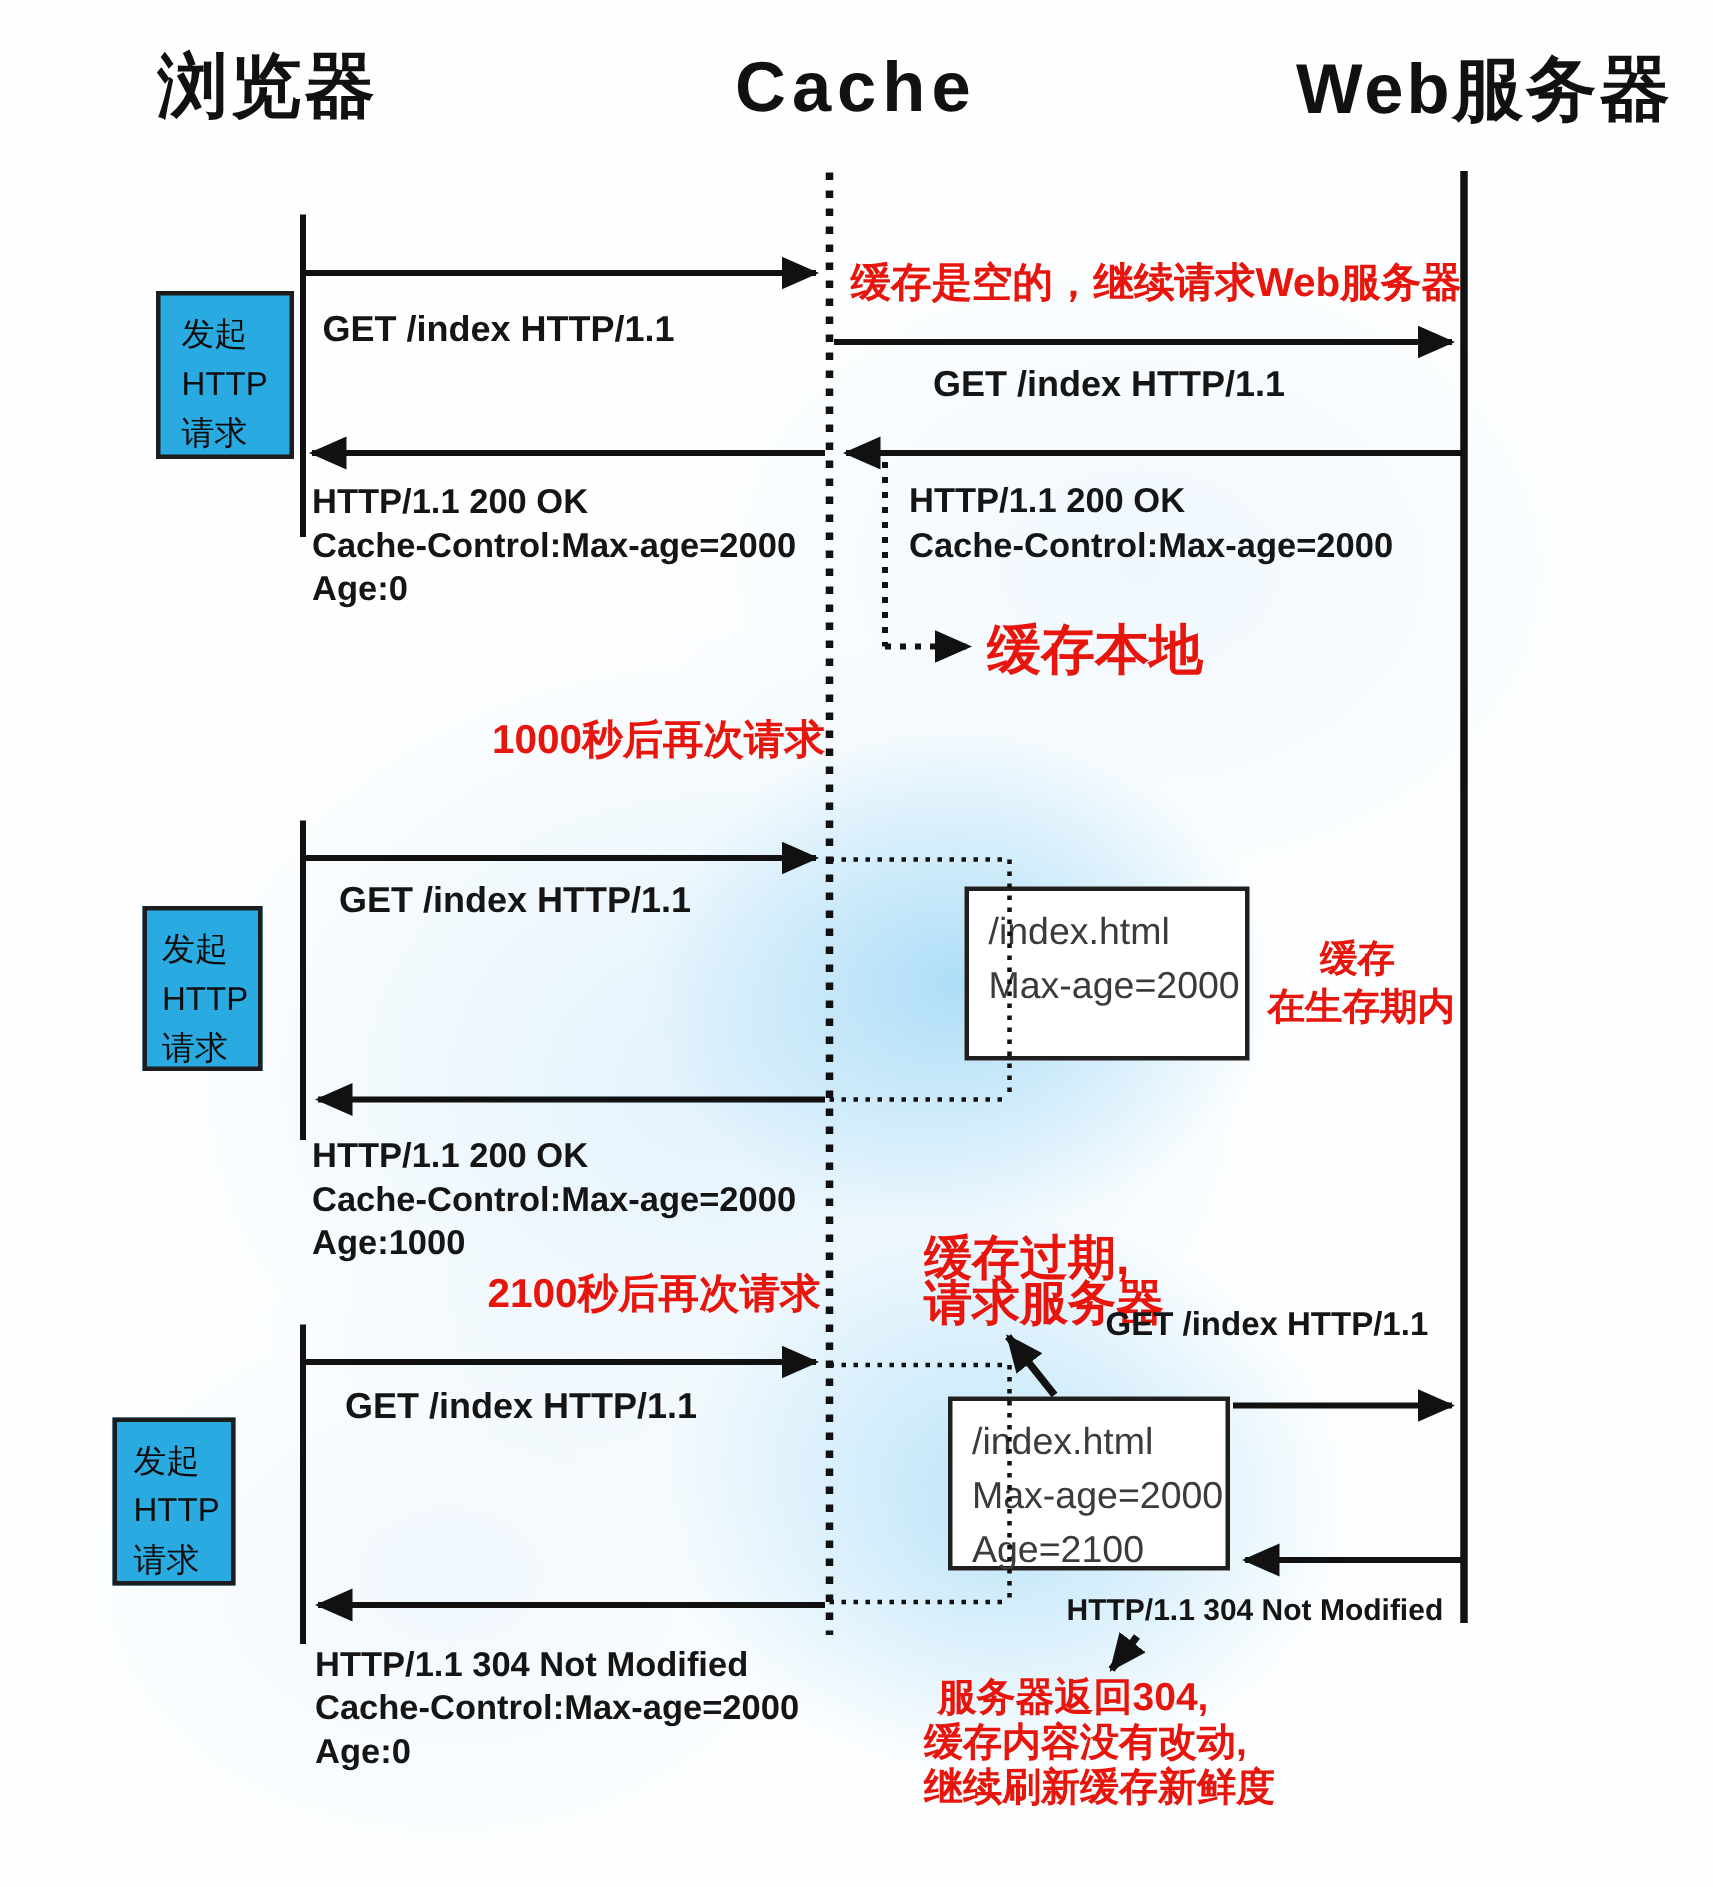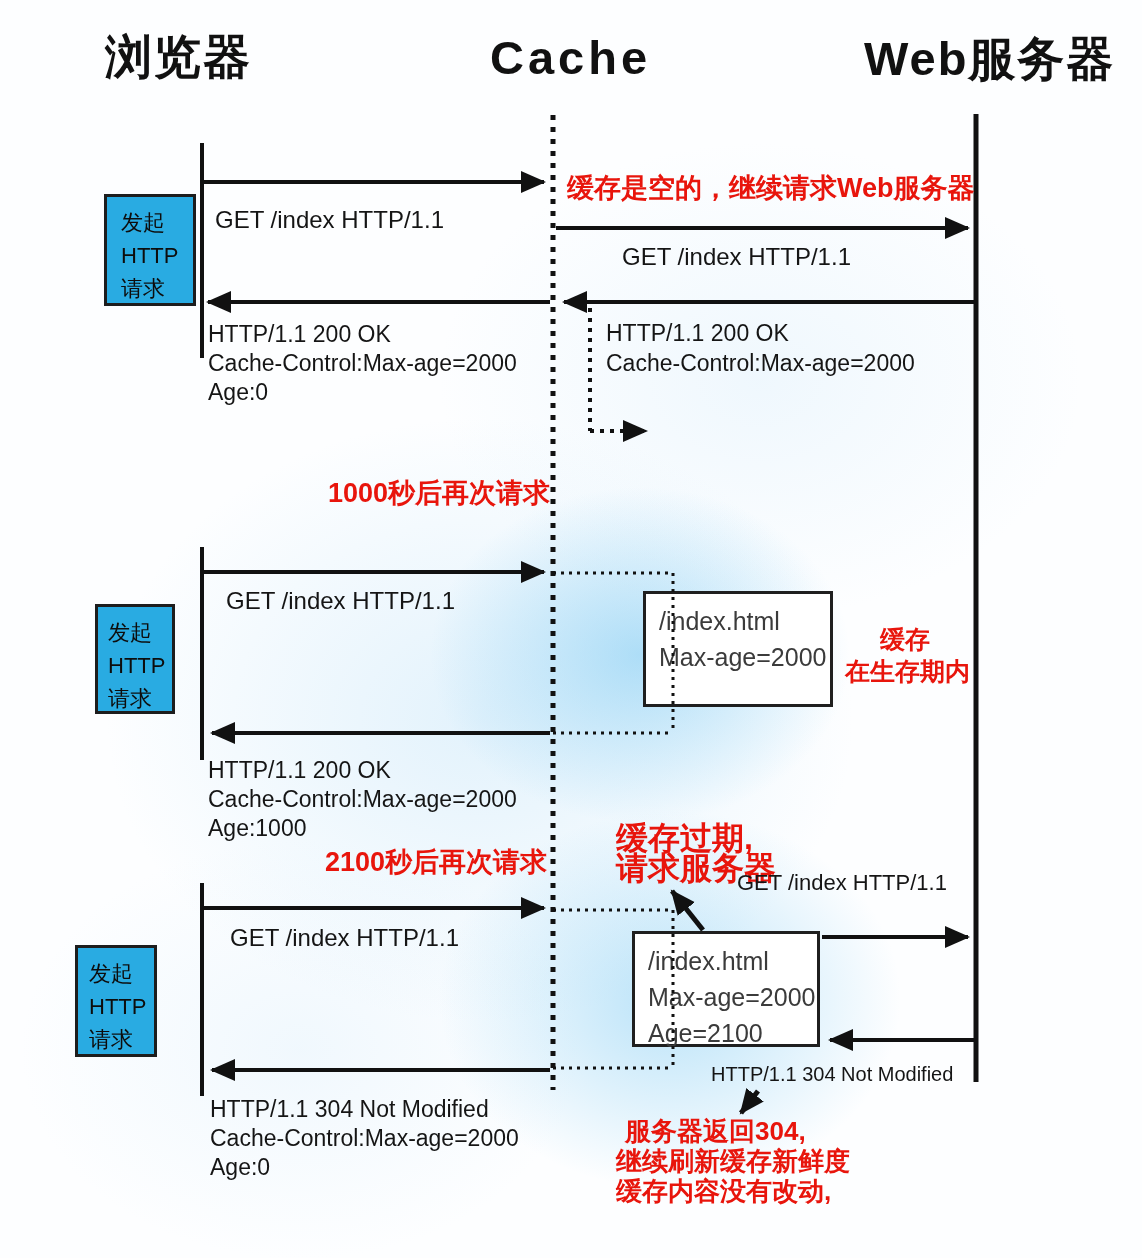--- a/index.html
+++ b/index.html
@@ -9,21 +9,21 @@
     background:
       radial-gradient(300px 240px at 640px 655px, rgba(120,200,242,.55), rgba(120,200,242,0) 70%),
       radial-gradient(330px 270px at 670px 1000px, rgba(120,200,242,.5), rgba(120,200,242,0) 70%),
       radial-gradient(520px 420px at 480px 720px, rgba(165,215,245,.3), rgba(165,215,245,0) 72%),
       radial-gradient(460px 340px at 760px 380px, rgba(190,225,248,.22), rgba(190,225,248,0) 70%),
       radial-gradient(400px 300px at 300px 1050px, rgba(190,225,248,.2), rgba(190,225,248,0) 70%),
       #fdfeff;
   }
   .abs{position:absolute;}
   .hdr{font-size:47px;font-weight:600;letter-spacing:2px;z-index:3;}
-  .lbl{font-size:23px;font-weight:400;white-space:nowrap;z-index:3;color:#151515;}
+  .lbl{font-size:23px;font-weight:700;white-space:nowrap;z-index:3;color:#151515;}
   .red{color:#e8150c;font-weight:600;white-space:nowrap;z-index:3;}
   .bluebox{
     background:#29abe2;border:3px solid #1d1d1d;box-sizing:border-box;
     z-index:3;padding:9px 0 0 14px;font-size:22px;line-height:33px;color:#0d0d0d;
   }
   .wbox{
     background:#ffffff;border:3px solid #1f1f1f;box-sizing:border-box;
     z-index:1;padding:9px 0 0 13px;font-size:25px;line-height:36px;color:#3b3b3b;
   }
   svg{position:absolute;left:0;top:0;z-index:2;pointer-events:none;}
@@ -109,20 +109,21 @@
   <div class="abs lbl" style="left:622px;top:243px;font-size:24px;">GET /index HTTP/1.1</div>
   <div class="abs lbl" style="left:606px;top:318px;line-height:30px;">
     <div>HTTP/1.1 200 OK</div>
     <div>Cache-Control:Max-age=2000</div>
   </div>
   <div class="abs lbl" style="left:208px;top:320px;line-height:29px;">
     <div>HTTP/1.1 200 OK</div>
     <div>Cache-Control:Max-age=2000</div>
     <div>Age:0</div>
   </div>
+  <div class="abs red" style="left:658px;top:409px;font-size:36px;font-weight:700;">缓存本地</div>
 
   <div class="abs red" style="left:328px;top:475px;font-size:27px;">1000秒后再次请求</div>
   <div class="abs lbl" style="left:226px;top:587px;font-size:24px;">GET /index HTTP/1.1</div>
   <div class="abs red" style="left:845px;top:623px;width:120px;text-align:center;font-size:25px;line-height:32px;">
     <div>缓存</div>
     <div>在生存期内</div>
   </div>
   <div class="abs lbl" style="left:208px;top:756px;line-height:29px;">
     <div>HTTP/1.1 200 OK</div>
     <div>Cache-Control:Max-age=2000</div>
@@ -139,17 +140,17 @@
     <div>GET /index HTTP/1.1</div>
   </div>
   <div class="abs lbl" style="left:711px;top:1063px;font-size:20px;">HTTP/1.1 304 Not Modified</div>
   <div class="abs lbl" style="left:210px;top:1095px;line-height:29px;">
     <div>HTTP/1.1 304 Not Modified</div>
     <div>Cache-Control:Max-age=2000</div>
     <div>Age:0</div>
   </div>
   <div class="abs red" style="left:616px;top:1116px;font-size:26px;line-height:30px;">
     <div style="padding-left:9px;">服务器返回304,</div>
+    <div>缓存内容没有改动,</div>
     <div>继续刷新缓存新鲜度</div>
-    <div>缓存内容没有改动,</div>
   </div>
 
 </div>
 
 </body></html>

